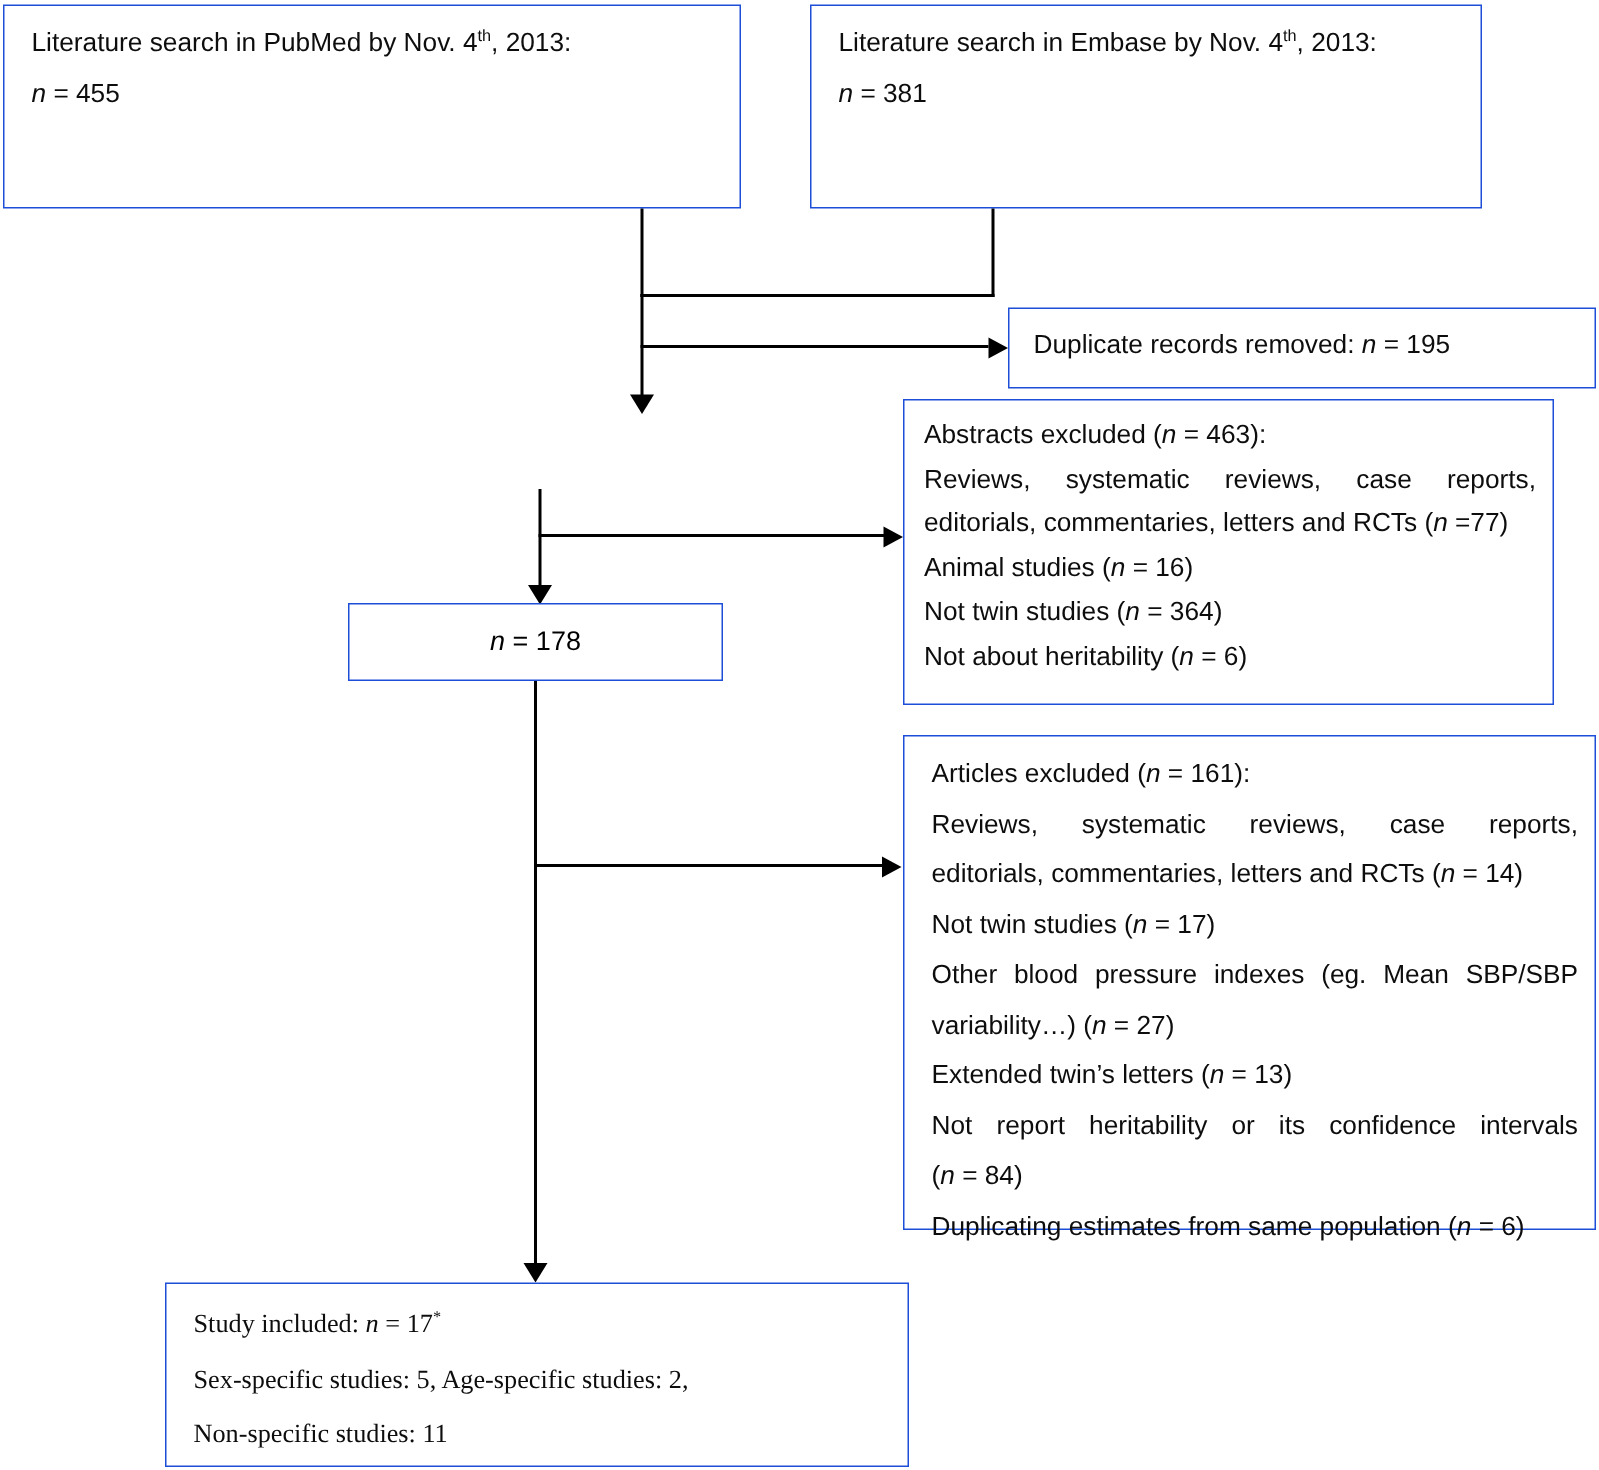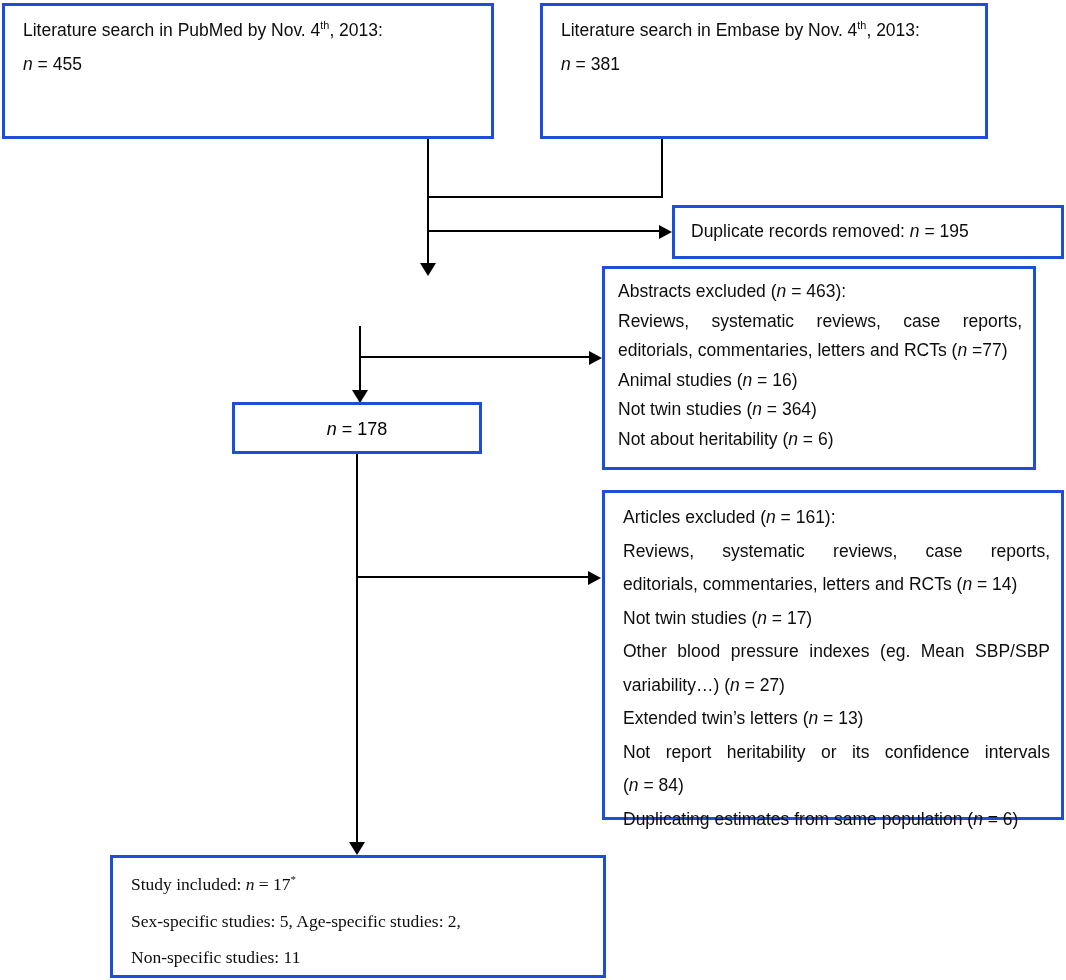--- a/index.html
+++ b/index.html
@@ -16,21 +16,21 @@
     width: 1066px;
     height: 980px;
     background: #ffffff;
     overflow: hidden;
   }
   
   .box {
     position: absolute;
     box-sizing: border-box;
     background: #ffffff;
-    border: 3px solid #1d4ed8;
+    border: 1px solid #1d4ed8;
     line-height: 1.0;
   }
   
   .lines {
     position: absolute;
     left: 15px;
     right: 10px;
     top: 12px;
   }
   .line {

